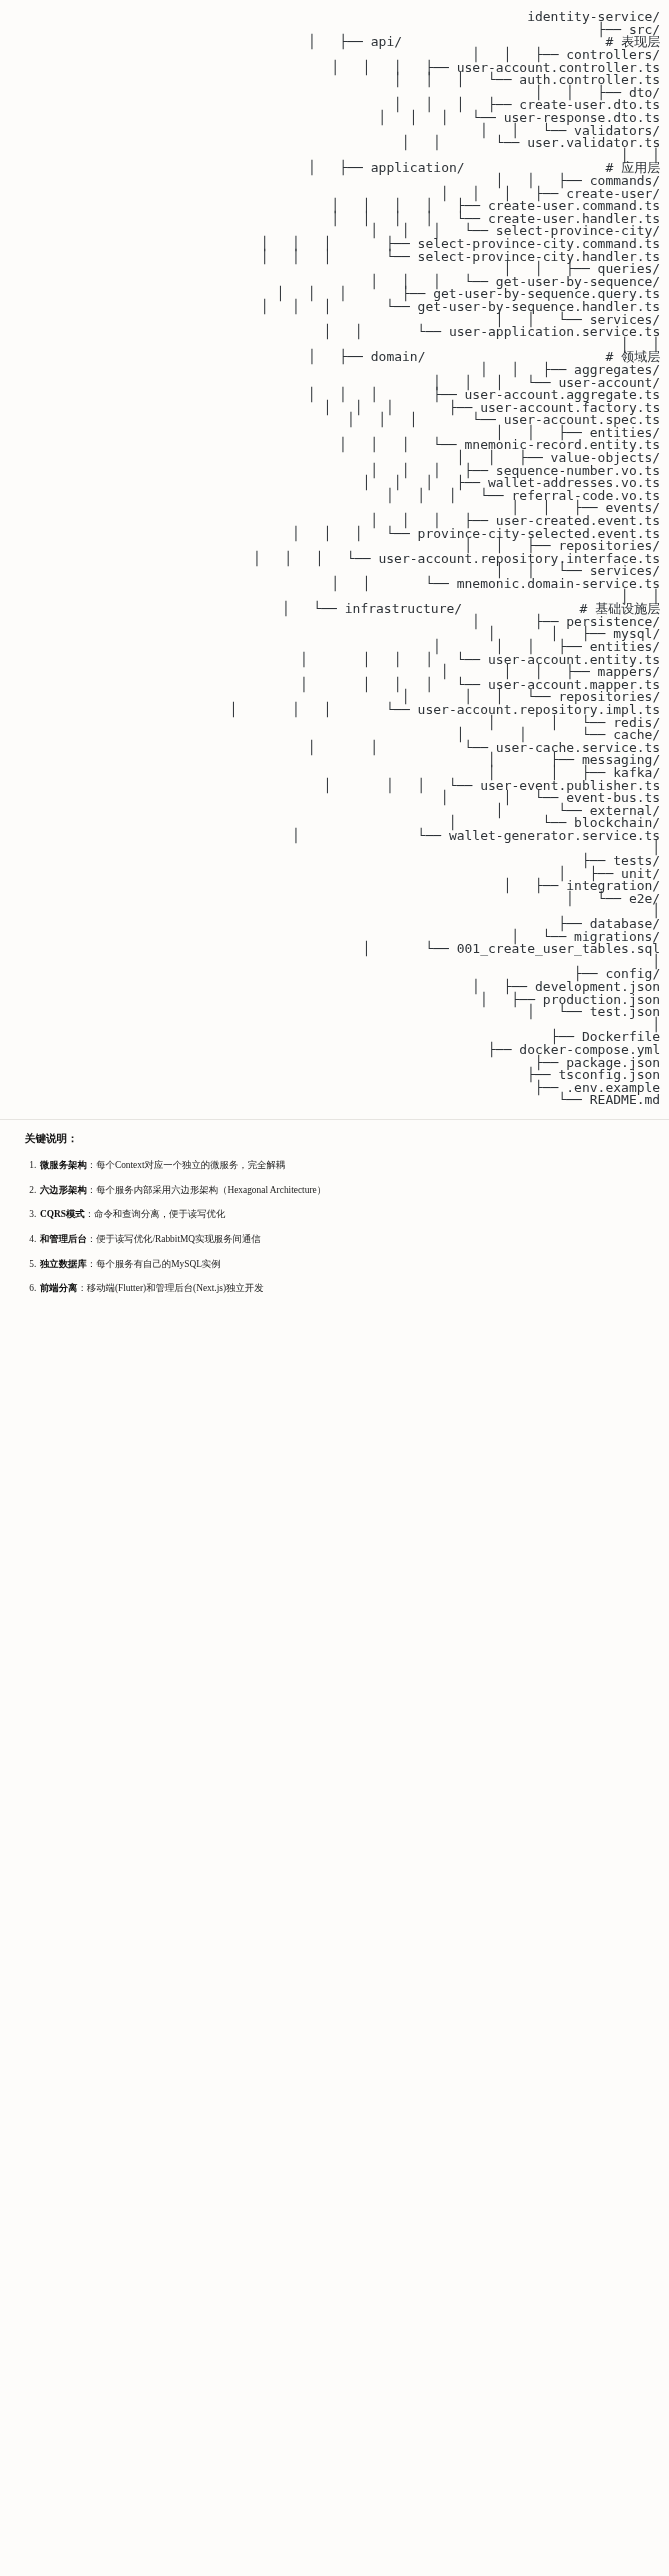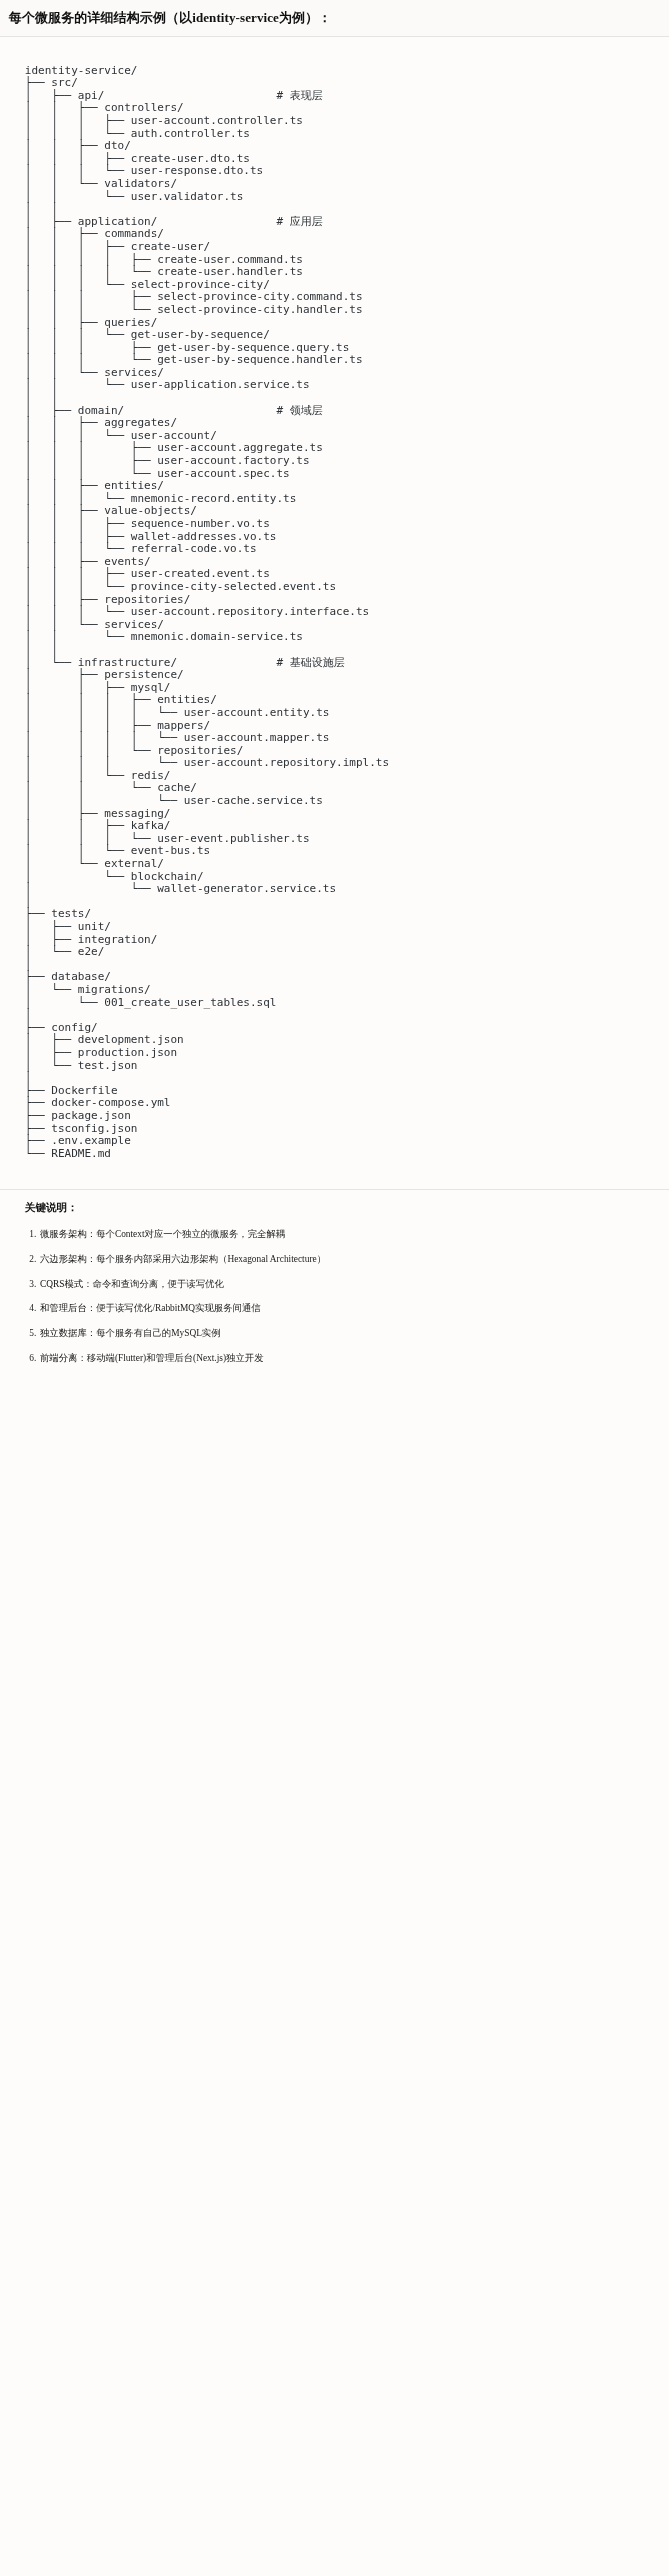--- a/index.html
+++ b/index.html
@@ -36,29 +36,30 @@
     font-family: "Liberation Serif", "DejaVu Serif", serif;
   }
 
   
   .codeblock {
     padding: 11.3px 8.8px 12.5px 8.8px;
     background: #fdfcfa;
     border-bottom: 0.6px solid #e6e4e0;
   }
   pre.tree {
-    margin: 16px;
+    margin: 0;
     padding: 0;
     font-family: "DejaVu Sans Mono", "Liberation Mono", monospace;
-    font-size: 11px;
+    font-size: 13px;
     line-height: 12.6px;
     color: #2d3237;
     white-space: pre;
     tab-size: 4;
     overflow-x: visible;
+    text-align: right;
   }
 
   
   .notes {
     padding: 11.3px 8.8px 13.8px 8.8px;
     background: #fdfcfa;
     margin-left: 16px;
   }
   .notes h2 {
     margin: 0 0 11.3px 0;
@@ -73,40 +74,37 @@
     list-style: decimal;
     font-size: 9.4px;
     line-height: 1.5;
   }
   ol.note-list > li {
     margin: 0 0 10.6px 0;
     padding-left: 1.3px;
   }
   ol.note-list > li:last-child { margin-bottom: 0; }
   .note-term {
-    font-weight: normal;
+    font-weight: bold;
     color: #0e0e0e;
   }
   .note-sep { color: #1b1b1b; }
   .note-desc { color: #1b1b1b; }
   p.closing {
     margin: 12.5px 0 0 0;
     font-size: 9px;
     line-height: 1.55;
     color: #1b1b1b;
   }
 </style>
 </head>
 <body>
 
 <div class="page">
 
-  <div class="header">
-    <h1>每个微服务的详细结构示例（以identity-service为例）：</h1>
-  </div>
 
   <div class="codeblock">
     <pre class="tree">identity-service/
 ├── src/
 │   ├── api/                          # 表现层
 │   │   ├── controllers/
 │   │   │   ├── user-account.controller.ts
 │   │   │   └── auth.controller.ts
 │   │   ├── dto/
 │   │   │   ├── create-user.dto.ts

